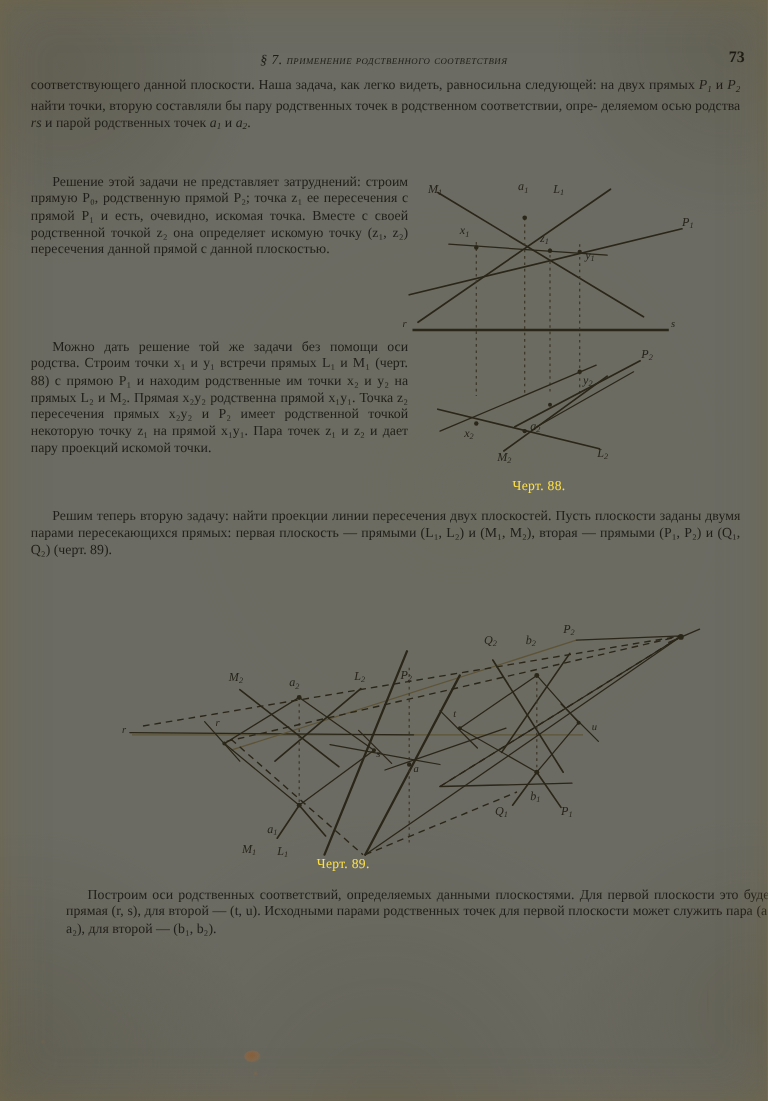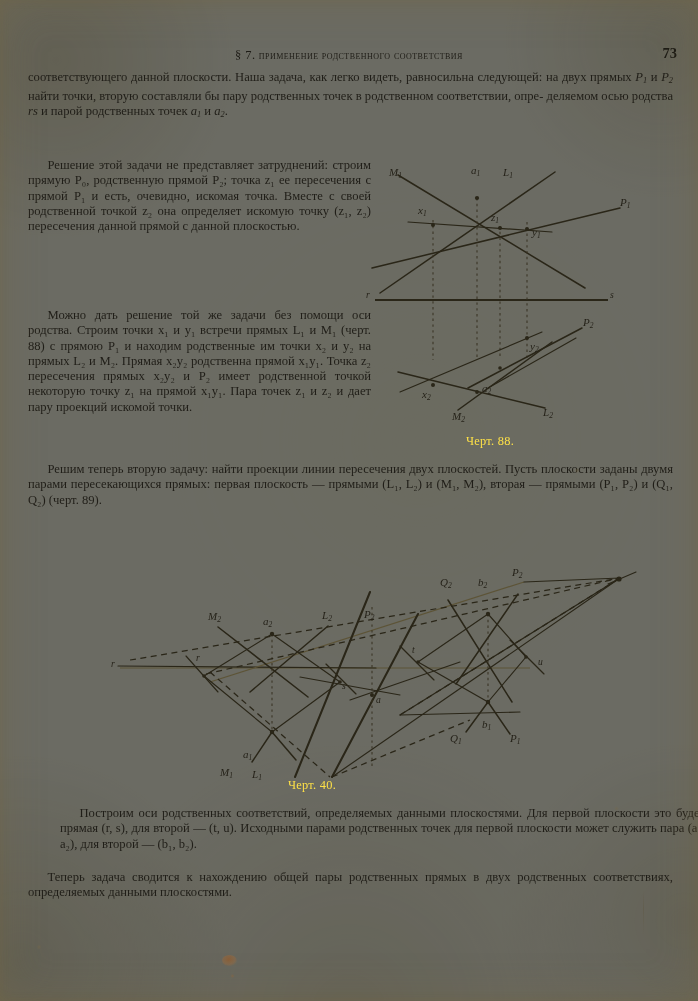--- a/index.html
+++ b/index.html
@@ -34,21 +34,21 @@
 
   
   #hdr{
     position:absolute;left:0;right:0;top:45px;
     text-align:center;
   }
   #hdr .inner{display:inline-block;position:relative;width:640px;}
   #running{
     font-size:11.6px;letter-spacing:.45px;
     font-variant:small-caps;text-transform:none;
-    color:#1e1c16;white-space:nowrap;
+    color:#1e1c16;white-space:nowrap;font-style:italic;
   }
   #running .sec{font-variant:normal;font-size:12.4px;}
   #folio{
     position:absolute;right:-8px;top:-3px;
     font-size:14.5px;font-weight:bold;color:#1c1a14;
   }
 
   
   .col{
     position:absolute;
@@ -277,24 +277,23 @@
     <div class="fl sm" style="left:276px;top:142px;">a</div>
     <div class="fl sm" style="left:312px;top:92px;">t</div>
     <div class="fl" style="left:143px;top:196px;">a<sub>1</sub></div>
     <div class="fl" style="left:120px;top:214px;">M<sub>1</sub></div>
     <div class="fl" style="left:152px;top:216px;">L<sub>1</sub></div>
     <div class="fl" style="left:350px;top:180px;text-align:center;">Q<sub>1</sub></div>
     <div class="fl" style="left:382px;top:166px;">b<sub>1</sub></div>
     <div class="fl" style="left:410px;top:180px;">P<sub>1</sub></div>
   </div>
 
-  <div class="cap" id="cap89">Черт. 40.</div>
+  <div class="cap" id="cap89">Черт. 89.</div>
 
   <div class="col ind" id="p5">Построим оси родственных соответствий, определяемых данными плоскостями. Для первой плоскости это будет прямая (r, s), для второй — (t, u). Исходными парами родственных точек для первой плоскости может служить пара (a₁, a₂), для второй — (b₁, b₂).</div>
-  <div class="col ind" id="p6">Теперь задача сводится к нахождению общей пары родственных прямых в двух родственных соответствиях, определяемых данными плоскостями.</div>
 
   <div class="fox" style="left:222px;top:955px;width:15px;height:11px;
               background:radial-gradient(ellipse at 45% 40%, rgba(150,92,44,.72) 0%, rgba(162,106,56,.42) 52%, rgba(170,120,70,0) 78%);"></div>
   <div class="fox" style="left:230px;top:974px;width:5px;height:4px;
               background:radial-gradient(circle, rgba(150,100,56,.45) 0%, rgba(150,100,56,0) 70%);"></div>
   <div class="fox" style="left:36px;top:945px;width:6px;height:4px;
               background:radial-gradient(circle, rgba(120,104,70,.40) 0%, rgba(120,104,70,0) 70%);"></div>
   <div class="fox" style="left:614px;top:806px;width:5px;height:5px;
               background:radial-gradient(circle, rgba(120,104,70,.38) 0%, rgba(120,104,70,0) 70%);"></div>
   <div class="fox" style="left:574px;top:468px;width:6px;height:5px;

